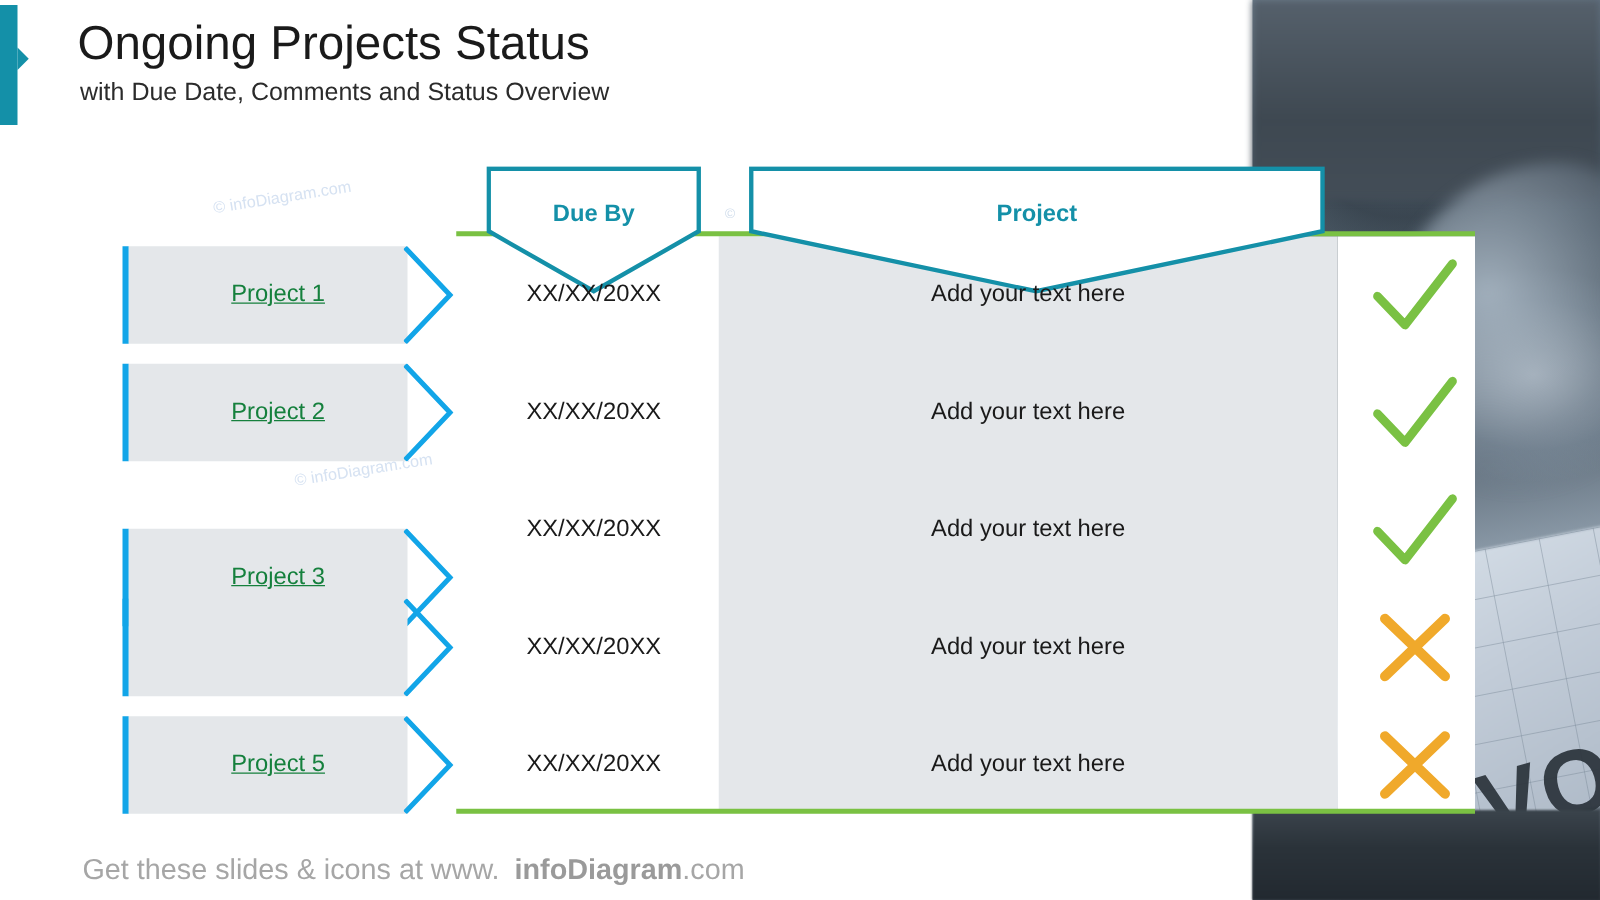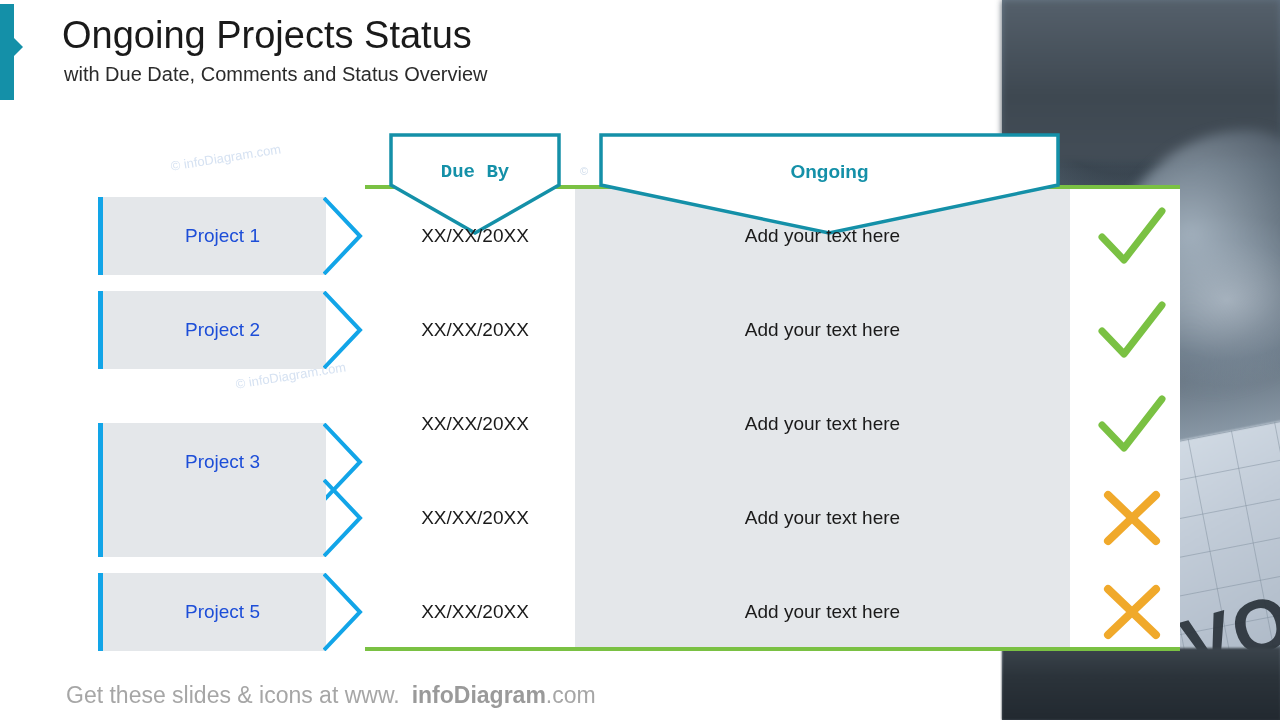--- a/index.html
+++ b/index.html
@@ -185,21 +185,21 @@
   .banner svg { display: block; }
   .banner-label {
     position: absolute;
     left: 0; right: 0;
     text-align: center;
     font-size: 19px;
     font-weight: bold;
     color: #1490a8;
     pointer-events: none;
   }
-  #banner-due   { left: 389px; top: 133px; width: 172px; height: 105px; font-family: Liberation Mono, monospace; }
+  #banner-due   { left: 389px; top: 133px; width: 172px; height: 105px; }
   #banner-comm  { left: 599px; top: 133px; width: 461px; height: 105px; }
   #banner-stat  { left: 1085px; top: 133px; width: 94px;  height: 105px; }
   #banner-due  .banner-label,
   #banner-comm .banner-label,
   #banner-stat .banner-label { top: 28px; }
 
   
   .prow {
     position: absolute;
     left: 98px;
@@ -220,21 +220,22 @@
   }
   .prow .chev { position: absolute; left: 225px; top: 0; }
   .prow .plabel {
     position: absolute;
     left: 5px; top: 0;
     width: 239px; height: 78px;
     display: flex;
     align-items: center;
     justify-content: center;
     font-size: 19px;
-    color: #1d4ed8;
+    color: #15803d;
+    text-decoration: underline;
   }
 
   
   .due-cell {
     position: absolute;
     left: 389px;
     width: 172px;
     height: 78px;
     display: flex;
     align-items: center;
@@ -305,21 +306,21 @@
     <svg width="172" height="105" viewBox="0 0 172 105">
       <path d="M2,2 L170,2 L170,52 L86,100 L2,52 Z" fill="#ffffff" stroke="#1490a8" stroke-width="3.5" stroke-linejoin="miter"></path>
     </svg>
     <div class="banner-label">Due By</div>
   </div>
 
   <div class="banner" id="banner-comm">
     <svg width="461" height="105" viewBox="0 0 461 105">
       <path d="M2,2 L459,2 L459,52 L230,100 L2,52 Z" fill="#ffffff" stroke="#1490a8" stroke-width="3.5" stroke-linejoin="miter"></path>
     </svg>
-    <div class="banner-label">Ongoing</div>
+    <div class="banner-label">Project</div>
   </div>
 
 
   <div id="rows-container">
       <div class="prow" style="top: 197px;">
         <div class="bar"></div>
         <div class="body"></div>
         <div class="chev"><svg width="40" height="78" viewBox="0 0 40 78">
             <path d="M1,1 L37,39 L1,77" fill="none" stroke="#12a5e8" stroke-width="4" stroke-linejoin="miter" stroke-linecap="butt"></path>
           </svg></div>

